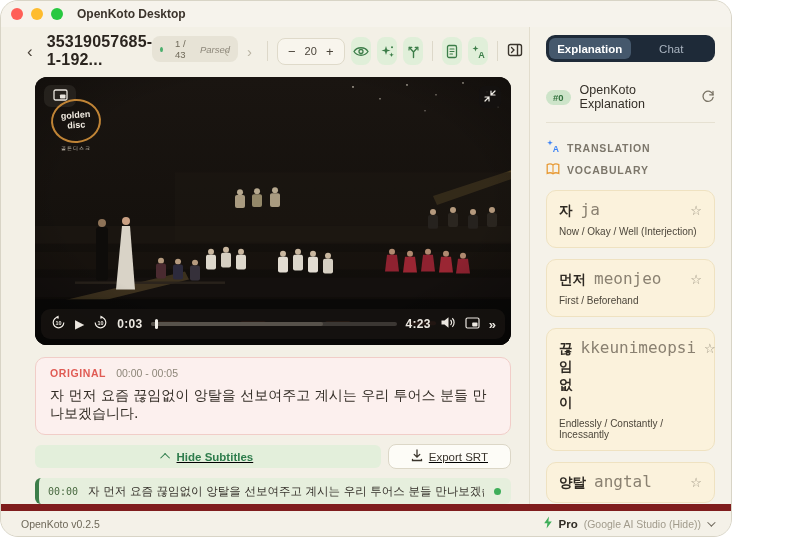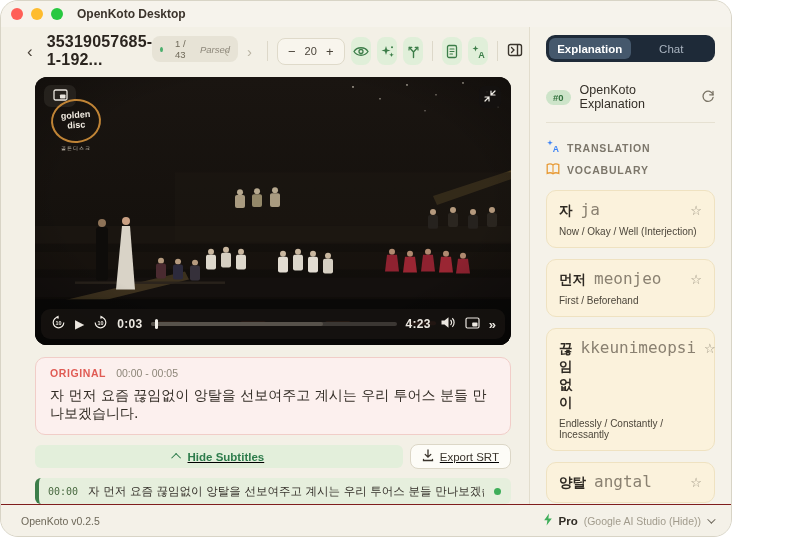--- a/index.html
+++ b/index.html
@@ -67,21 +67,21 @@
   .orig-label{color:#e05b54;font-size:10.5px;font-weight:bold;letter-spacing:.6px;}
   .orig-time{color:#8d8679;font-size:10.5px;}
   .orig-text{margin-top:8px;font-size:14px;color:#332d26;font-family:"DejaVu Sans",sans-serif;}
   
   .sub-controls{display:flex;align-items:center;gap:7px;margin:9px 0 0 14px;width:476px;text-decoration:underline;}
   .hide-btn{flex:1;height:23px;border:none;border-radius:6px;background:#e3efdb;color:#2d7c4b;
     font-size:11.5px;font-weight:bold;cursor:pointer;display:flex;align-items:center;justify-content:center;gap:7px;font-family:inherit;}
   .caret-up{width:7px;height:7px;border-left:1.5px solid #2d7c4b;border-top:1.5px solid #2d7c4b;
     transform:rotate(45deg) translateY(2px);}
   .outline-btn{height:25px;border:1px solid #dcd7c7;border-radius:8px;background:#fdfcf7;color:#3a342c;
-    font-size:11.5px;cursor:pointer;display:flex;align-items:center;gap:6px;padding:0 11px;font-family:inherit;}
+    font-size:11.5px;cursor:pointer;display:flex;align-items:center;gap:6px;padding:0 22px;font-family:inherit;}
   
   .sub-row{width:476px;margin:9px 0 0 14px;background:#e6efdd;border-left:4px solid #3c7d49;
     border-radius:6px;height:27px;display:flex;align-items:center;gap:10px;padding:0 10px 0 9px;cursor:pointer;}
   .sub-time{font-family:"DejaVu Sans Mono","Liberation Mono",monospace;font-size:10px;color:#47683f;}
   .sub-text{flex:1;font-size:11.5px;color:#35302a;font-family:"DejaVu Sans",sans-serif;white-space:nowrap;overflow:hidden;}
   .sub-dot{width:7px;height:7px;border-radius:50%;background:#3fae5a;flex:0 0 7px;}
   
   .right-pane{flex:1;border-left:1px solid #e2ddcd;background:#f5f2e9;display:flex;flex-direction:column;min-width:0;}
   .tabbar{margin:8px 16px 8px;background:#1e2a38;border-radius:9px;padding:3px;display:flex;height:27px;}
   .tab{flex:1;display:flex;align-items:center;justify-content:center;font-size:11.5px;color:#aab4c0;
@@ -96,21 +96,21 @@
   .section-head{display:flex;align-items:center;gap:7px;margin-top:4px;}
   .section-label{font-size:10.5px;font-weight:bold;color:#7c766a;letter-spacing:.8px;}
   .trans-text{margin:10px 0 16px;font-size:13px;line-height:1.65;color:#3b362e;}
   .vocab-card{background:#fbf2dc;border:1px solid #efe2c1;border-radius:10px;padding:9px 12px 10px;margin-top:11px;}
   .vocab-top{display:flex;align-items:baseline;gap:8px;}
   .vocab-word{font-size:13.5px;font-weight:bold;color:#2f2a23;font-family:"DejaVu Sans",sans-serif;}
   .vocab-roman{flex:1;font-size:16px;color:#8a8171;font-family:"DejaVu Sans Mono","Liberation Mono",monospace;}
   .star-btn{background:none;border:none;cursor:pointer;font-size:13px;color:#9a9380;padding:0;line-height:1;}
   .vocab-meaning{margin-top:6px;font-size:10px;color:#4c463b;}
   
-  .app-footer{height:32px;flex:0 0 32px;border-top:1px solid #7f1d1d;background:#f4f1e8;
+  .app-footer{height:32px;flex:0 0 32px;border-top:7px solid #7f1d1d;background:#f4f1e8;
     display:flex;align-items:center;justify-content:space-between;padding:0 18px 0 20px;}
   .version{font-size:10.5px;color:#6e6859;}
   .plan{display:flex;align-items:center;gap:6px;cursor:pointer;}
   .plan-name{font-size:11.5px;font-weight:bold;color:#2f2b24;}
   .provider{font-size:10.5px;color:#a19b8c;}
   .chev-down{width:6px;height:6px;border-right:1.5px solid #6b6559;border-bottom:1.5px solid #6b6559;
     transform:rotate(45deg) translateY(-2px);}
 </style>
 </head>
 <body>

